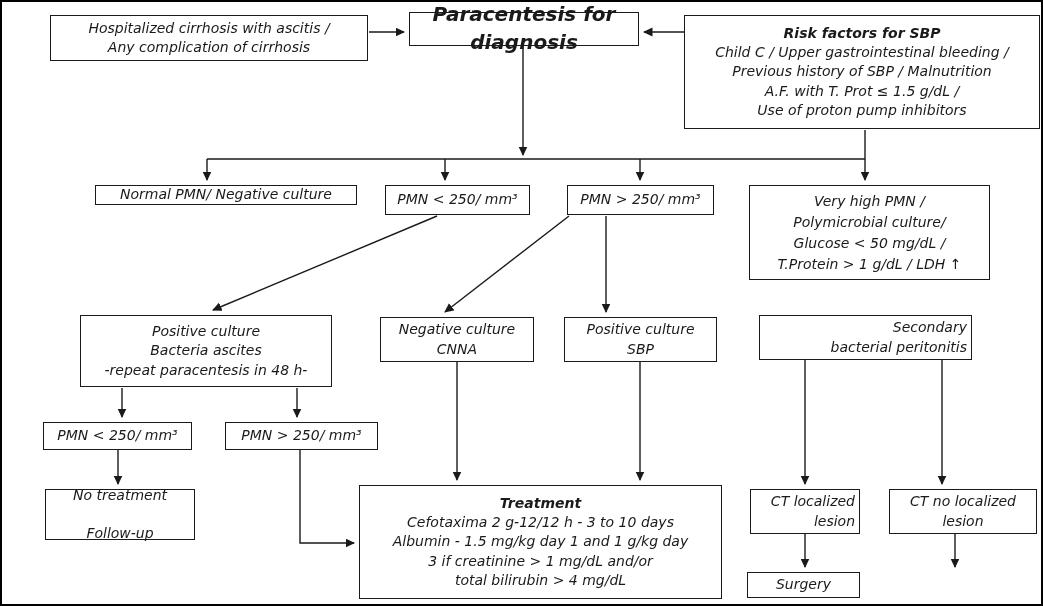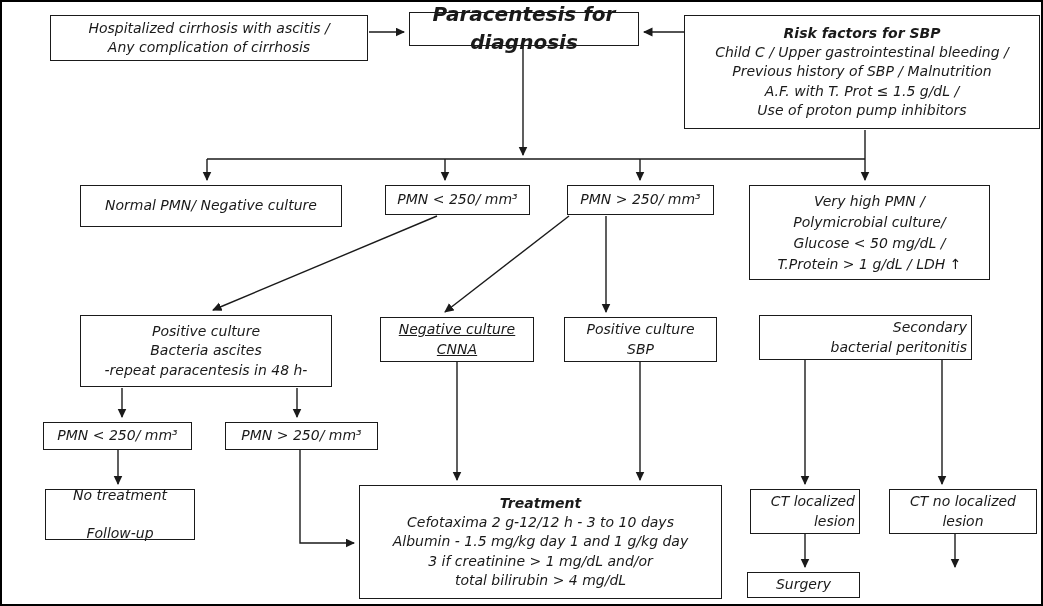--- a/index.html
+++ b/index.html
@@ -28,26 +28,26 @@
     font-size:14px;
     line-height:1.38;
     padding:1px 4px;
   }
   .node .bold{font-weight:bold;}
   .node .gap-above{margin-top:0;}
   
   #n-hospitalized     {left:48px;  top:13px;  width:318px; height:46px;}
   #n-paracentesis     {left:407px; top:10px;  width:230px; height:34px; font-weight:bold; font-size:20px;}
   #n-risk-factors     {left:682px; top:13px;  width:356px; height:114px;}
-  #n-normal-pmn       {left:78px;  top:183px; width:262px; height:42px;}
+  #n-normal-pmn       {left:93px;  top:183px; width:262px; height:20px;}
   #n-pmn-low-a        {left:383px; top:183px; width:145px; height:30px;}
   #n-pmn-high-a       {left:565px; top:183px; width:147px; height:30px;}
   #n-very-high-pmn    {left:747px; top:183px; width:241px; height:95px; line-height:1.5;}
   #n-bacteria-ascites {left:78px;  top:313px; width:252px; height:72px;}
-  #n-cnna             {left:378px; top:315px; width:154px; height:45px;text-decoration:underline;}
+  #n-cnna             {left:378px; top:315px; width:154px; height:45px;}
   #n-sbp              {left:562px; top:315px; width:153px; height:45px;}
   #n-secondary        {left:757px; top:313px; width:213px; height:45px;align-items:flex-end;}
   #n-pmn-low-b        {left:41px;  top:420px; width:149px; height:28px;}
   #n-pmn-high-b       {left:223px; top:420px; width:153px; height:28px;}
   #n-no-treatment     {left:43px;  top:487px; width:150px; height:51px;gap:18px;}
   #n-treatment        {left:357px; top:483px; width:363px; height:114px;}
   #n-ct-localized     {left:748px; top:487px; width:110px; height:45px;align-items:flex-end;}
   #n-ct-no-localized  {left:887px; top:487px; width:148px; height:45px;}
   #n-surgery          {left:745px; top:570px; width:113px; height:26px;}
   #n-medical          {left:868px; top:570px; width:167px; height:26px;margin-top:32px;}

